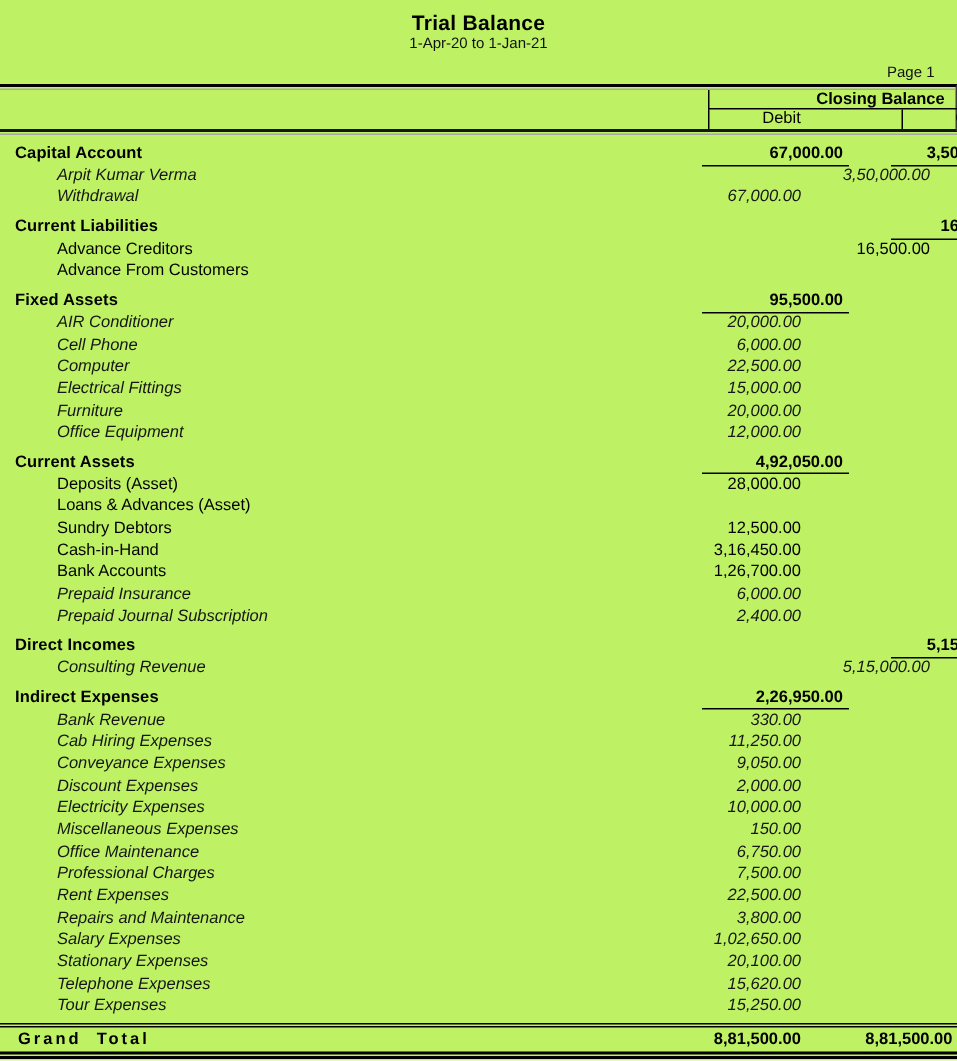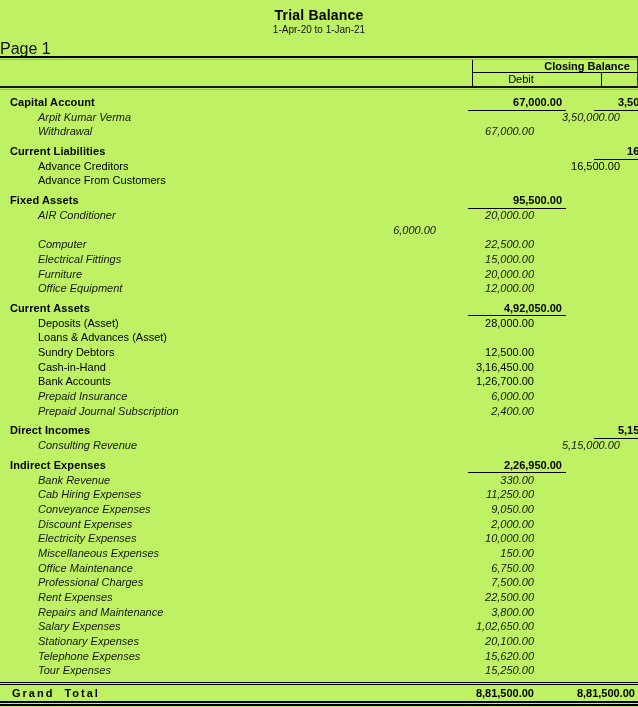--- a/index.html
+++ b/index.html
@@ -8,21 +8,21 @@
     font-family: "Liberation Sans", "DejaVu Sans", sans-serif;
     color:#000;
     width:638px;
   }
   .page { width:638px; height:707px; background:#bef264; overflow:hidden; position:relative; }
 
   
   .report-header { text-align:center; padding-top:7px; }
   .title   { font-size:14px; font-weight:bold; line-height:16px; letter-spacing:0.2px; }
   .period  { font-size:10px; line-height:13px; color:#111; }
-  .page-num { text-align:left; font-size:16px; line-height:11px; padding-right:15px; margin-top:7px; color:#111; }
+  .page-num { text-align:right; font-size:10px; line-height:11px; padding-right:15px; margin-top:7px; color:#111; }
 
   
   .thead { margin-top:2px; border-top:2px solid #000; border-bottom:2px solid #151515; border-right:1px solid #3c3c3c; }
   .rule-lite { height:1px; background:#a6a6a6; margin-top:1px; }
   .thead-row { display:grid; grid-template-columns:440px 97px 100px;gap:32px; }
   .thead-row .cell { font-size:11px; text-align:center; }
   .cb-row .cell-cb { grid-column:2 / span 2; font-weight:bold; height:13px; line-height:13px;
                      border-left:1px solid #000; border-bottom:1px solid #000; }
   .dc-row .cell-debit, .dc-row .cell-credit { height:13px; line-height:13px; border-left:1px solid #000; }
   .under-head-lite { height:1px; background:#a6a6a6; margin-top:1px; }
@@ -115,20 +115,21 @@
           <div class="name">Fixed Assets</div>
           <div class="amt debit u-line">95,500.00</div>
           <div class="amt credit"></div>
         </div>
         <div class="row child-row style-italic">
           <div class="name">AIR Conditioner</div>
           <div class="amt debit">20,000.00</div>
           <div class="amt credit"></div>
         </div>
         <div class="row child-row style-italic">
+          <div class="name">Cell Phone</div>
           <div class="amt debit">6,000.00</div>
           <div class="amt credit"></div>
         </div>
         <div class="row child-row style-italic">
           <div class="name">Computer</div>
           <div class="amt debit">22,500.00</div>
           <div class="amt credit"></div>
         </div>
         <div class="row child-row style-italic">
           <div class="name">Electrical Fittings</div>

